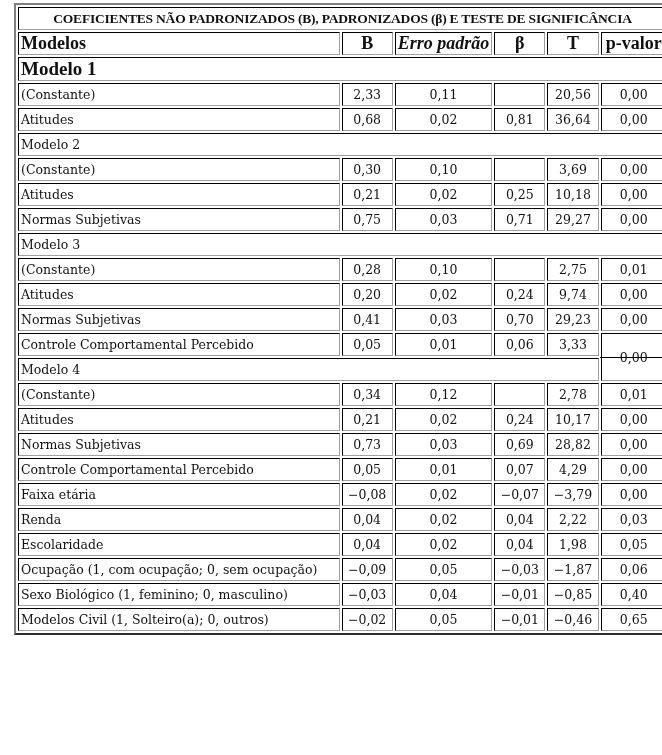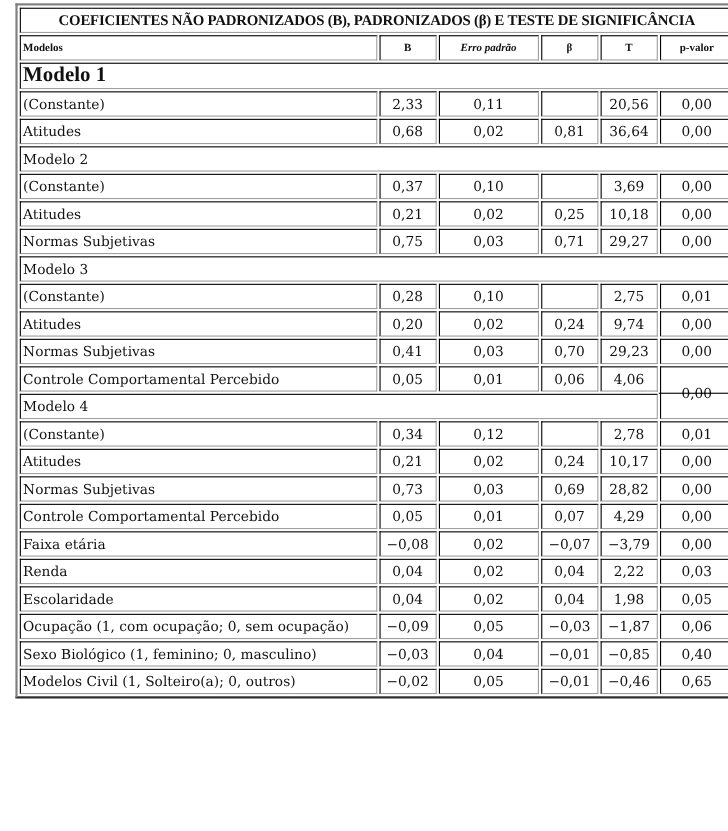--- a/index.html
+++ b/index.html
@@ -26,21 +26,21 @@
     font-weight: 300;
     white-space: nowrap;
   }
   table.coef td.num { text-align: center; }
   table.coef td.title {
     font-family: "Liberation Serif", serif;
     font-weight: bold; font-size: 13.5px; text-align: center; letter-spacing: -0.2px;
   }
   table.coef td.hdr {
     font-family: "Liberation Serif", serif;
-    font-weight: bold; font-size: 10px;
+    font-weight: bold; font-size: 18px;
   }
   table.coef td.hdr.c { text-align: center; }
   table.coef td.model-bold {
     font-family: "Liberation Serif", serif; font-weight: bold; font-size: 19px;
   }
   td.c0 { width: 318px; }
   td.cB { width: 46px; }
   td.cE { width: 85px; font-style: italic; }
   td.cb { width: 46px; }
   td.cT { width: 46px; }
@@ -85,21 +85,21 @@
       <td class="num">0,81</td>
       <td class="num">36,64</td>
       <td class="num">0,00</td>
     </tr>
 
     <tr>
       <td colspan="6">Modelo 2</td>
     </tr>
     <tr>
       <td>(Constante)</td>
-      <td class="num">0,37</td>
+      <td class="num">0,30</td>
       <td class="num">0,10</td>
       <td class="num"></td>
       <td class="num">3,69</td>
       <td class="num">0,00</td>
     </tr>
     <tr>
       <td>Atitudes</td>
       <td class="num">0,21</td>
       <td class="num">0,02</td>
       <td class="num">0,25</td>
@@ -140,21 +140,21 @@
       <td class="num">0,03</td>
       <td class="num">0,70</td>
       <td class="num">29,23</td>
       <td class="num">0,00</td>
     </tr>
     <tr>
       <td>Controle Comportamental Percebido</td>
       <td class="num">0,05</td>
       <td class="num">0,01</td>
       <td class="num">0,06</td>
-      <td class="num">4,06</td>
+      <td class="num">3,33</td>
       <td class="num span-p" rowspan="2">
         <span>0,00</span>
         <span class="strike"></span>
       </td>
     </tr>
 
     <tr>
       <td colspan="5">Modelo 4</td>
     </tr>
     <tr>

